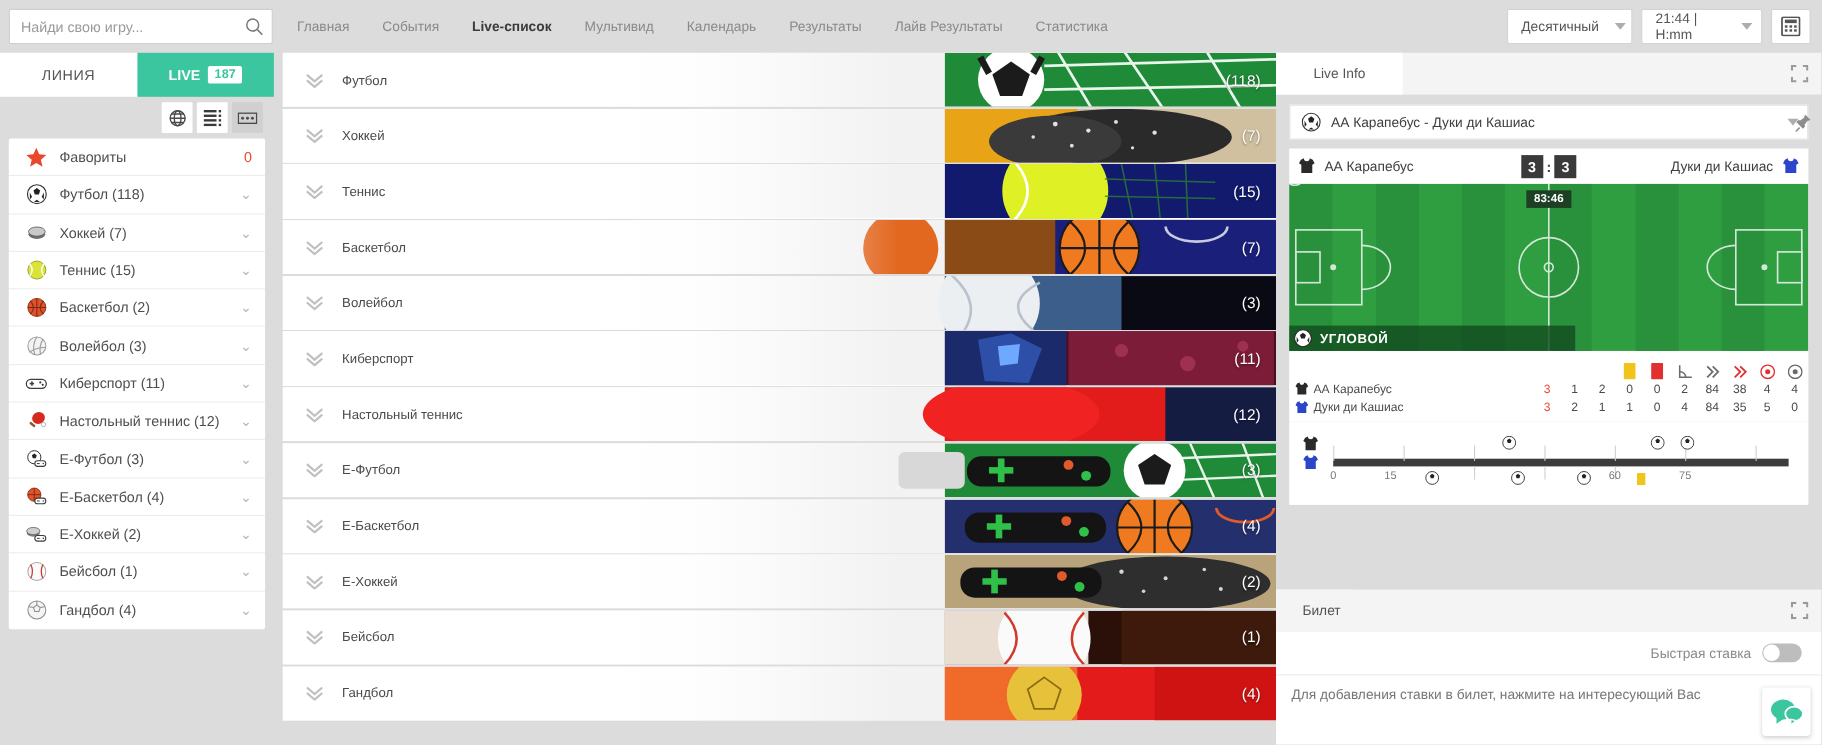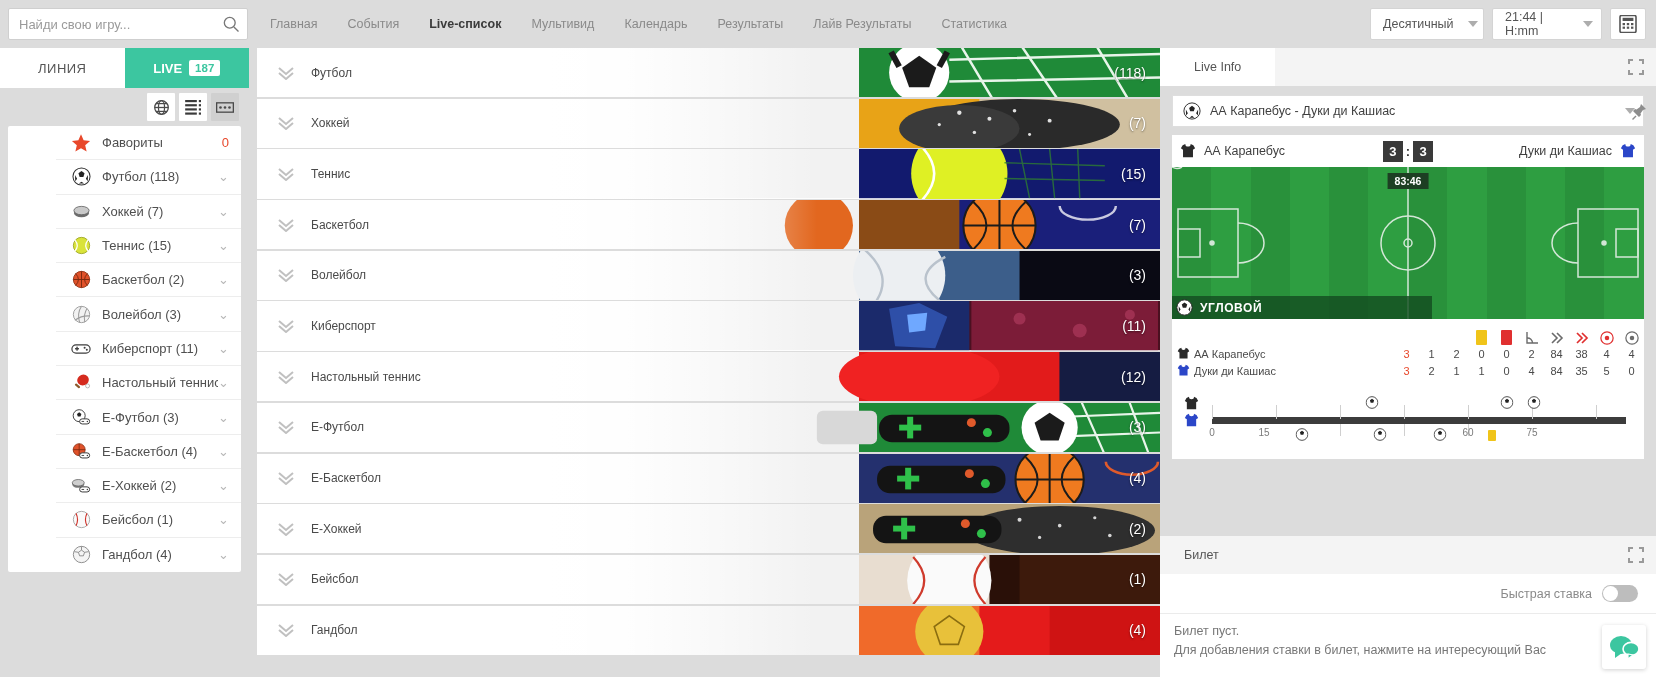--- a/index.html
+++ b/index.html
@@ -59,21 +59,21 @@
   .lineLive .tabR {
     flex: 1; background: #3cc6a0; display: flex; align-items: center; justify-content: center;
     gap: 7px; color: #fff; font-size: 13px; font-weight: bold;
   }
   .lineLive .badge { background: #fff; color: #3cc6a0; font-size: 11.5px; padding: 2px 6px; border-radius: 2px; font-weight: bold; }
 
   .viewrow { height: 38px; display: flex; align-items: center; justify-content: flex-end; padding-right: 10px; gap: 4px; }
   .viewbtn { width: 28px; height: 28px; background: #fff; display: flex; align-items: center; justify-content: center; border-radius: 1px; }
   .viewbtn.flat { background: #d0d0d0; }
 
-  .sportlist { background: #fff; margin: 0 8px; border-radius: 2px; overflow: hidden; padding-left: 48px; }
+  .sportlist { background: #fff; margin: 0 8px; border-radius: 2px; overflow: hidden; }
   .sportrow {
     height: 34.3px; display: flex; align-items: center; padding: 0 12px 0 14px;
     border-bottom: 1px solid #ededed; font-size: 13px; color: #4f4f4f;
   }
   .sportrow:last-child { border-bottom: 0; }
   .sportrow .ic { width: 22px; height: 22px; flex: none; margin-right: 10px; display:flex; align-items:center; justify-content:center; }
   .sportrow .nm { flex: 1; white-space: nowrap; overflow: hidden; }
   .sportrow .cnt { color: #e8482b; font-size: 13px; }
   .chev { color: #b7b7b7; }
 
@@ -963,21 +963,20 @@
             <polyline points="5,15 1,15 1,11"></polyline>
         </svg>
       </div>
       <div class="quickbar">
         <span class="lbl">Быстрая ставка</span>
         <span class="toggle">
             <span class="knob"></span>
           </span>
       </div>
       <div class="ticketbody">
-        <div>Билет пуст.</div>
         <div>Для добавления ставки в билет, нажмите на интересующий Вас</div>
       </div>
     </div>
 
     <div class="chatbtn">
       <svg width="30" height="26" viewBox="0 0 30 26">
         <ellipse cx="12" cy="11" rx="11" ry="9" fill="#3cc6a0"></ellipse>
         <polygon points="6,17 6,24 13,19" fill="#3cc6a0"></polygon>
         <ellipse cx="22" cy="15" rx="8" ry="6.6" fill="#3cc6a0" stroke="#fff" stroke-width="1.6"></ellipse>
         <polygon points="19,20 19,25 24,21" fill="#3cc6a0" stroke="#fff" stroke-width="1.2"></polygon>

